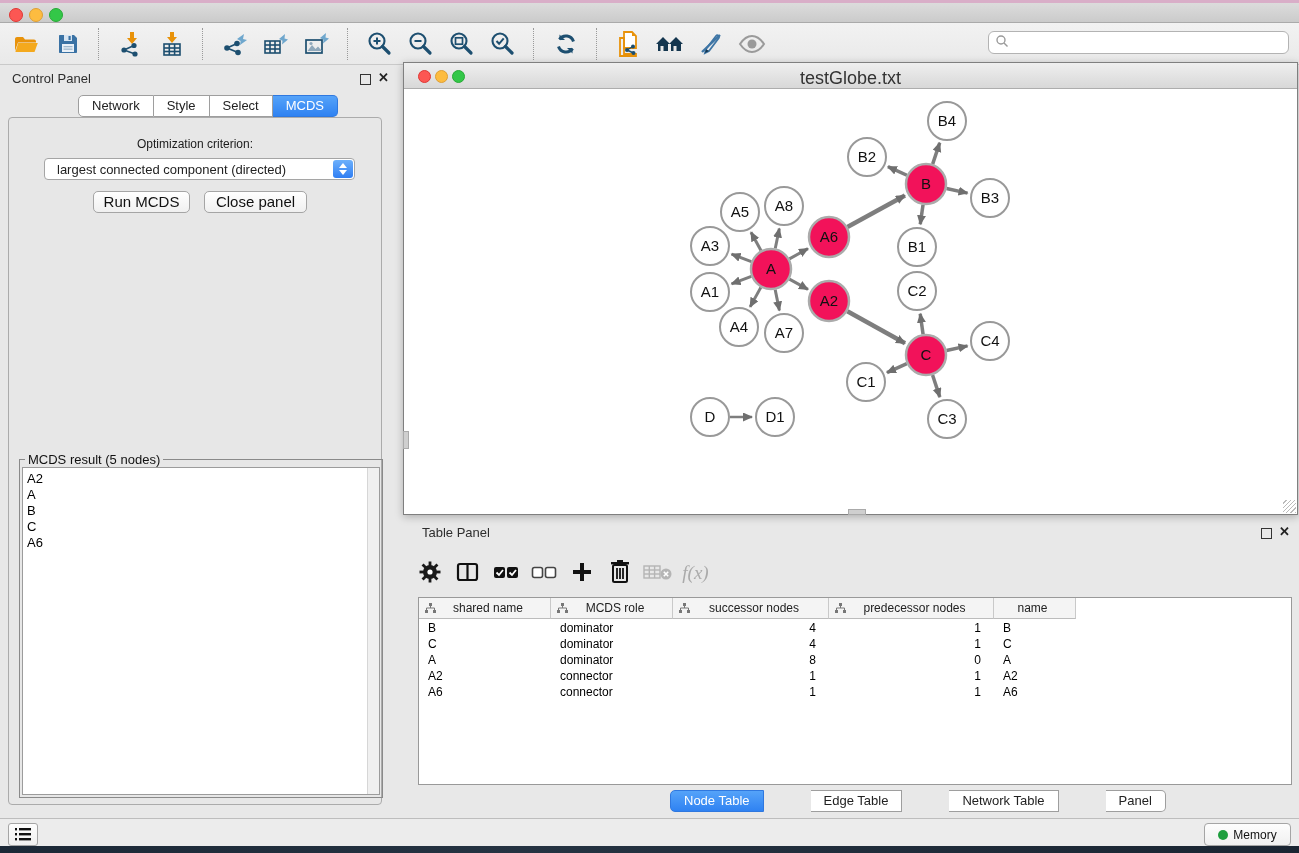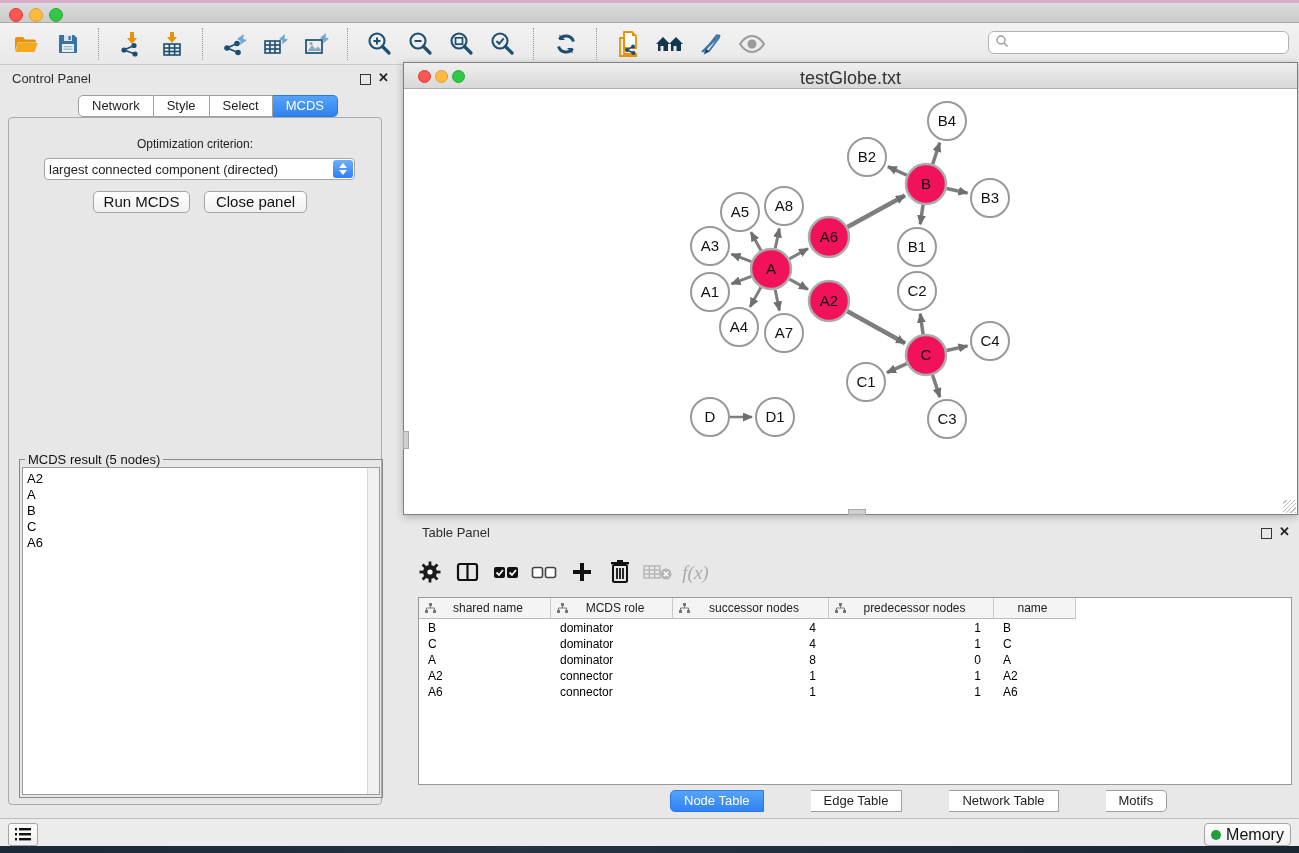--- a/index.html
+++ b/index.html
@@ -39,21 +39,21 @@
   .seg-tab{height:20px;line-height:20px;padding:0 13px;background:#fff;border:1px solid #9e9e9e;
            border-left-width:0;font-size:13px;color:#222;text-align:center;}
   .seg-tab:first-child{border-left-width:1px;border-radius:5px 0 0 5px;}
   .seg-tab:last-child{border-radius:0 5px 5px 0;}
   .seg-tab.sel{background:linear-gradient(#55a3f9,#2f82f2);border-color:#2f78df;color:#fff;}
   .cp-tabs{left:78px;top:95px;}
 
   .cp-pane{left:8px;top:117px;width:372px;height:686px;background:#e7e7e7;border:1px solid #ababab;border-radius:4px;}
   .cp-opt-label{position:absolute;left:0;width:100%;top:19px;text-align:center;font-size:12px;color:#1c1c1c;}
   .cp-select{position:absolute;left:35px;top:40px;width:311px;height:22px;background:#fff;border:1px solid #a5a5a5;
-             border-radius:4px;font-size:13px;line-height:22px;padding-left:4px;box-sizing:border-box;}
+             border-radius:4px;font-size:13px;line-height:22px;padding-left:12px;box-sizing:border-box;}
   .cp-select .stepper{position:absolute;right:1px;top:1px;width:20px;height:18px;border-radius:3px;
              background:linear-gradient(#6db0fb,#2f7ef3);display:flex;flex-direction:column;align-items:center;justify-content:center;gap:2px;}
   .stepper .up{width:0;height:0;border-left:4px solid transparent;border-right:4px solid transparent;border-bottom:5px solid #fff;}
   .stepper .down{width:0;height:0;border-left:4px solid transparent;border-right:4px solid transparent;border-top:5px solid #fff;}
   .mac-btn{position:absolute;height:22px;background:linear-gradient(#fff,#f0f0f0);border:1px solid #a5a5a5;
            border-radius:5px;font-size:15px;color:#111;text-align:center;line-height:20px;box-sizing:border-box;}
   .btn-run{left:84px;top:73px;width:97px;}
   .btn-close{left:195px;top:73px;width:103px;}
 
   .result-box{position:absolute;left:10px;top:341px;width:362px;height:337px;border:1px solid #8a8a8a;}
@@ -95,21 +95,21 @@
   .td{box-sizing:border-box;white-space:nowrap;overflow:hidden;}
   .td.l{text-align:left;padding-left:9px;} .td.r{text-align:right;padding-right:13px;}
 
   .tp-tabs{position:absolute;left:267px;top:270px;gap:47px;}
 
   
   .statusbar{left:0;top:818px;width:1299px;height:28px;background:#ececec;border-top:1px solid #bdbdbd;}
   .list-btn{position:absolute;left:8px;top:4px;width:28px;height:21px;background:linear-gradient(#fdfdfd,#f0f0f0);
             border:1px solid #a5a5a5;border-radius:3px;display:flex;align-items:center;justify-content:center;}
   .mem-btn{position:absolute;right:8px;top:4px;width:85px;height:21px;background:linear-gradient(#fdfdfd,#f0f0f0);
-           border:1px solid #a5a5a5;border-radius:4px;display:flex;align-items:center;justify-content:center;gap:5px;font-size:16px;color:#111;}
+           border:1px solid #a5a5a5;border-radius:4px;display:flex;align-items:center;justify-content:center;gap:5px;font-size:12px;color:#111;}
   .mem-dot{width:10px;height:10px;border-radius:50%;background:#1e9e3e;}
   .wallpaper-bottom{left:0;top:846px;width:1299px;height:7px;background:linear-gradient(90deg,#1b2836,#253342 40%,#1a2532);}
 </style>
 </head>
 <body>
 
 <div id="screen">
 
   <div class="abs wallpaper-top"></div>
 
@@ -668,21 +668,21 @@
             <div class="td r" style="width: 165px;">1</div>
             <div class="td l" style="width: 82px;">A6</div>
           </div>
         </div>
     </div>
 
     <div class="tp-tabs seg-tabs" id="tp-tabs">
         <div class="seg-tab sel">Node Table</div>
         <div class="seg-tab">Edge Table</div>
         <div class="seg-tab">Network Table</div>
-        <div class="seg-tab">Motifs</div>
+        <div class="seg-tab">Panel</div>
       </div>
   </div>
 
   <div class="abs statusbar">
     <div class="list-btn">
       <svg width="16" height="13" viewBox="0 0 16 13">
         <rect x="0" y="0" width="2" height="2.4" fill="#111"></rect>
           <rect x="4" y="0" width="12" height="2.4" fill="#111"></rect>
         <rect x="0" y="5" width="2" height="2.4" fill="#111"></rect>
           <rect x="4" y="5" width="12" height="2.4" fill="#111"></rect>

